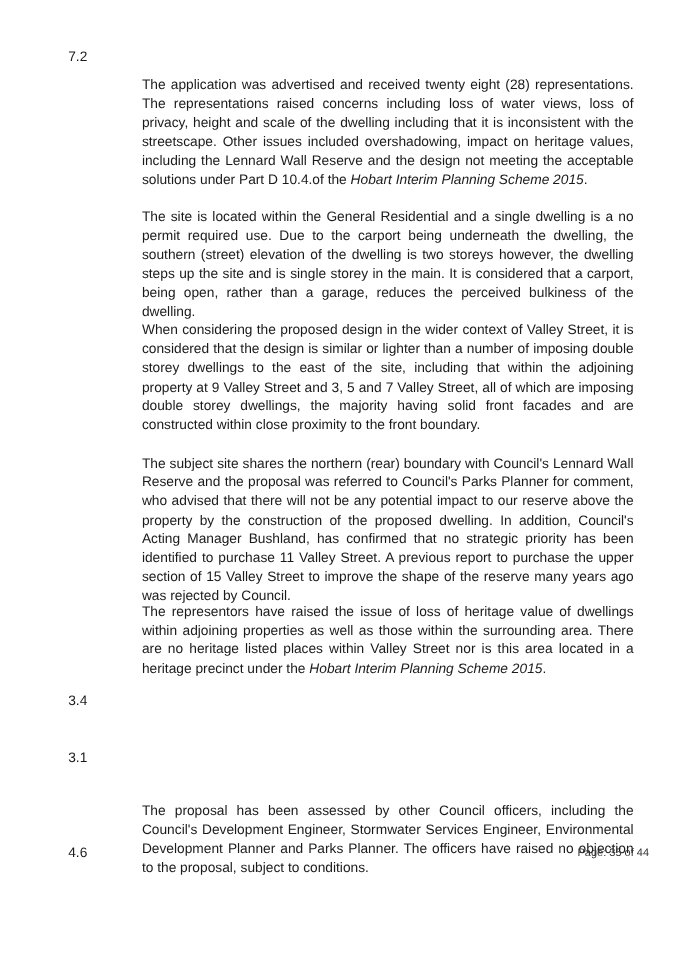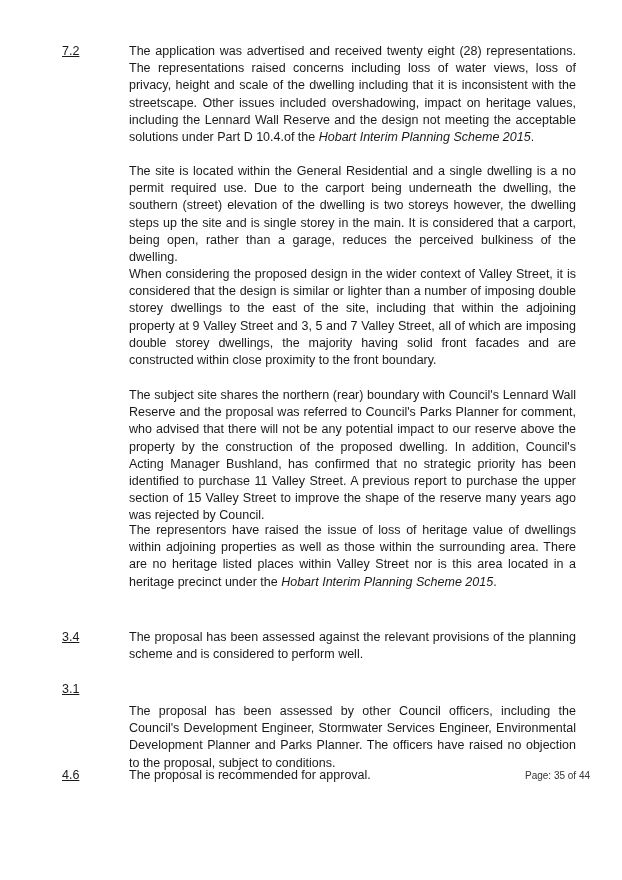--- a/index.html
+++ b/index.html
@@ -2,25 +2,25 @@
 <html><head>
 <meta charset="utf-8">
 <style>
   html, body { margin: 0; padding: 0; background: #ffffff; }
   body {
     width: 622px; height: 880px; position: relative; overflow: hidden;
     font-family: "Liberation Sans", sans-serif; color: #1a1a1a;
   }
   .page { position: absolute; left: 0; top: 0; width: 622px; height: 880px; }
   .num {
-    position: absolute; left: 62px; font-size: 12.5px; line-height: 17.2px; text-decoration: underline;
+    position: absolute; left: 62px; font-size: 12.5px; line-height: 17.2px;
   }
   .para {
     position: absolute; left: 129px; width: 447px;
-    font-size: 12.5px; line-height: 17.2px; text-align: justify;
+    font-size: 12.5px; line-height: 17.2px; text-align: justify; margin-top: 26px;
   }
   .para i { font-style: italic; }
   .footer {
     position: absolute; left: 525px; top: 770px; font-size: 10px; color: #333;
   }
 </style>
 </head>
 <body>
 
 <div class="page">
@@ -31,22 +31,20 @@
 
   <div class="para" style="top:163px">The site is located within the General Residential and a single dwelling is a no permit required use.  Due to the carport being underneath the dwelling, the southern (street) elevation of the dwelling is two storeys however, the dwelling steps up the site and is single storey in the main.  It is considered that a carport, being open, rather than a garage, reduces the perceived bulkiness of the dwelling.</div>
 
   <div class="para" style="top:266px">When considering the proposed design in the wider context of Valley Street, it is considered that the design is similar or lighter than a number of imposing double storey dwellings to the east of the site, including that within the adjoining property at 9 Valley Street and 3, 5 and 7 Valley Street, all of which are imposing double storey dwellings, the majority having solid front facades and are constructed within close proximity to the front boundary.</div>
 
   <div class="para" style="top:387px">The subject site shares the northern (rear) boundary with Council's Lennard Wall Reserve and the proposal was referred to Council's Parks Planner for comment, who advised that there will not be any potential impact to our reserve above the property by the construction of the proposed dwelling.  In addition, Council's Acting Manager Bushland, has confirmed that no strategic priority has been identified to purchase 11 Valley Street.  A previous report to purchase the upper section of 15 Valley Street to improve the shape of the reserve many years ago was rejected by Council.</div>
 
   <div class="para" style="top:522px"><span>The representors have raised the issue of loss of heritage value of dwellings within adjoining properties as well as those within the surrounding area.  There are no heritage listed places within Valley Street nor is this area located in a heritage precinct under the </span><i>Hobart Interim Planning Scheme 2015</i><span>.</span></div>
 
   <div class="num" style="top:629px">3.4</div>
-  <div class="para" style="top:629px">The proposal has been assessed against the relevant provisions of the planning scheme and is considered to perform well.</div>
 
   <div class="num" style="top:681px">3.1</div>
   <div class="para" style="top:703px">The proposal has been assessed by other Council officers, including the Council's Development Engineer, Stormwater Services Engineer, Environmental Development Planner and Parks Planner.  The officers have raised no objection to the proposal, subject to conditions.</div>
 
   <div class="num" style="top:767px">4.6</div>
-  <div class="para" style="top:767px">The proposal is recommended for approval.</div>
 
   <div class="footer">Page: 35 of 44</div>
 </div>
 
 </body></html>

